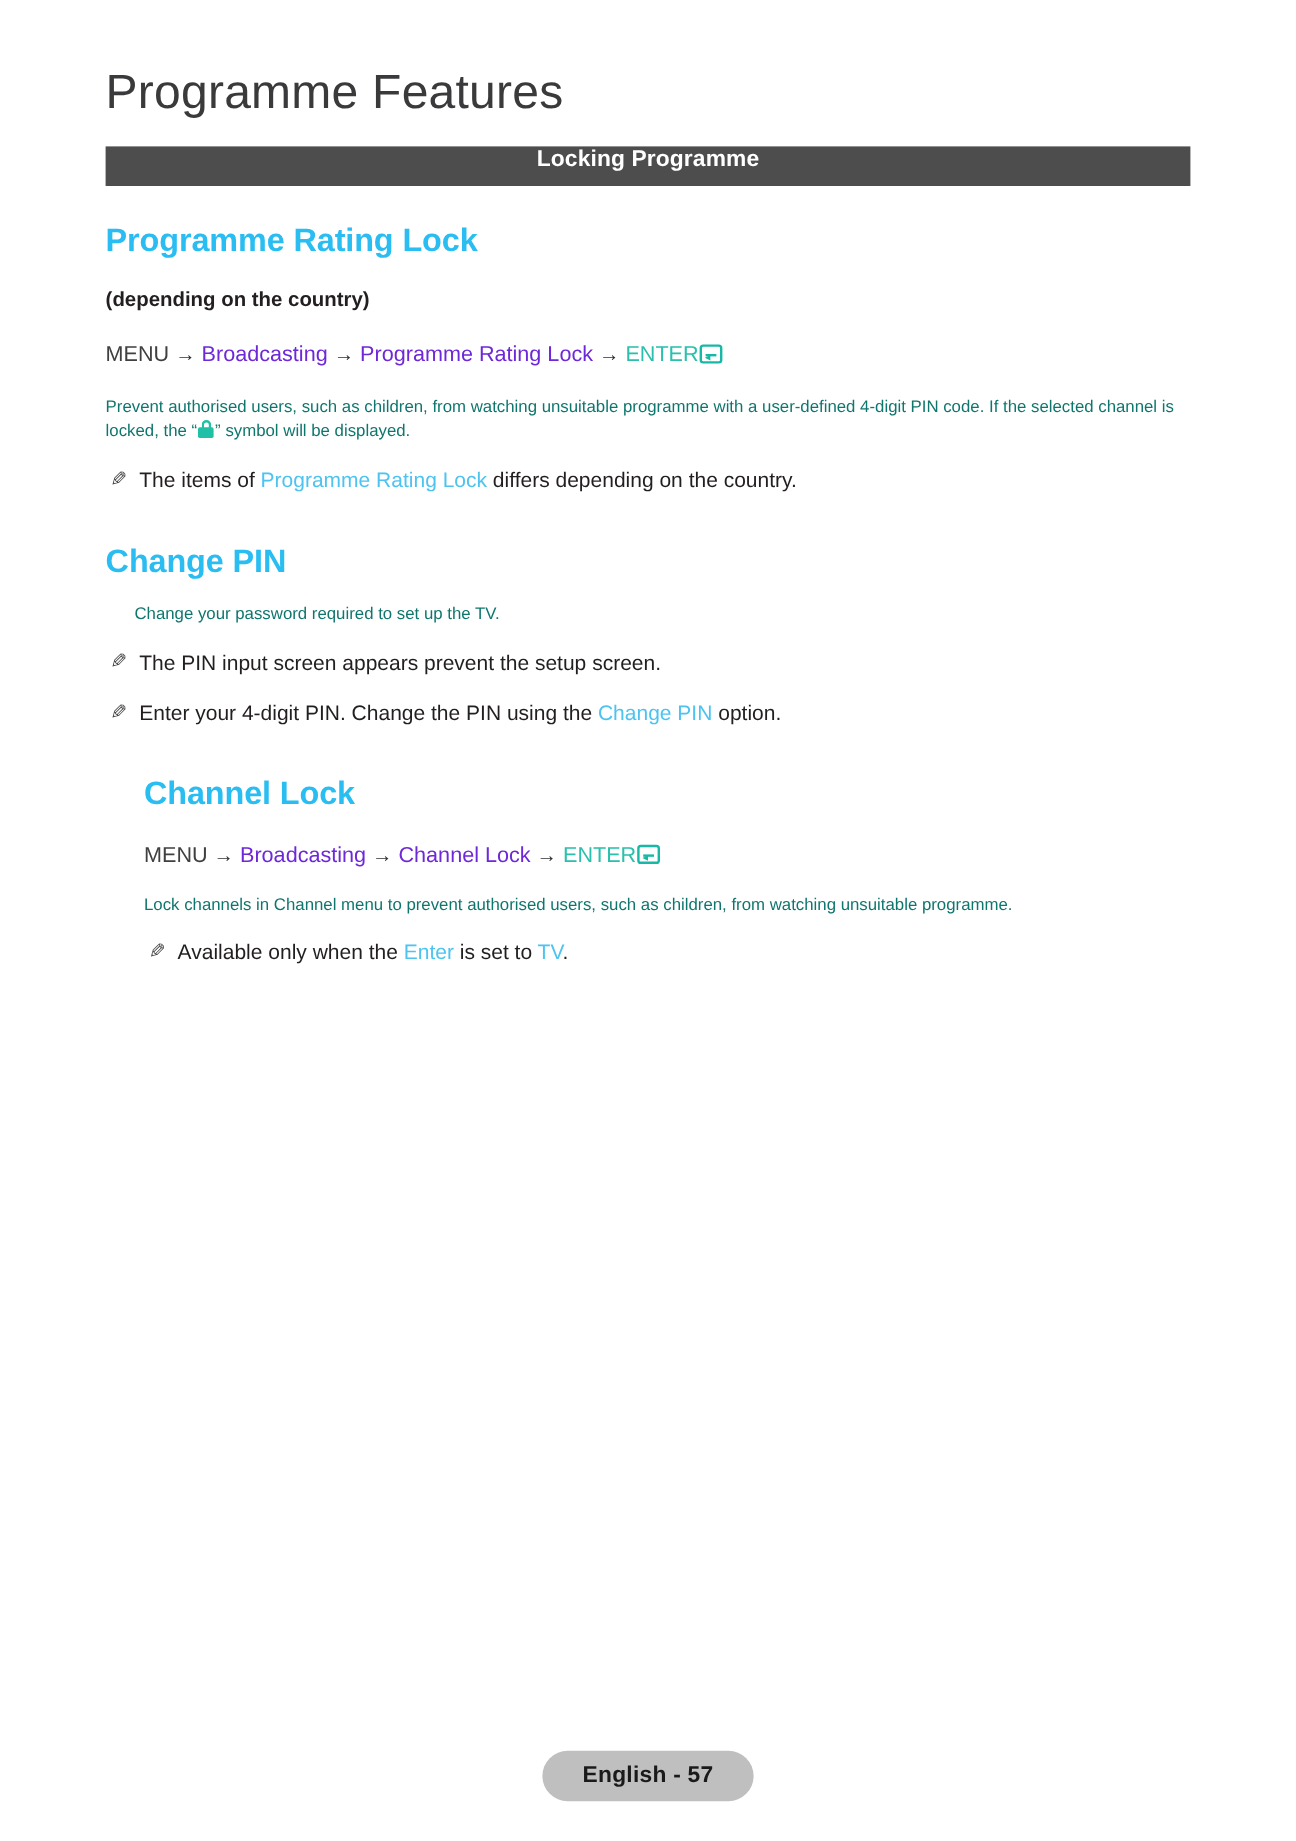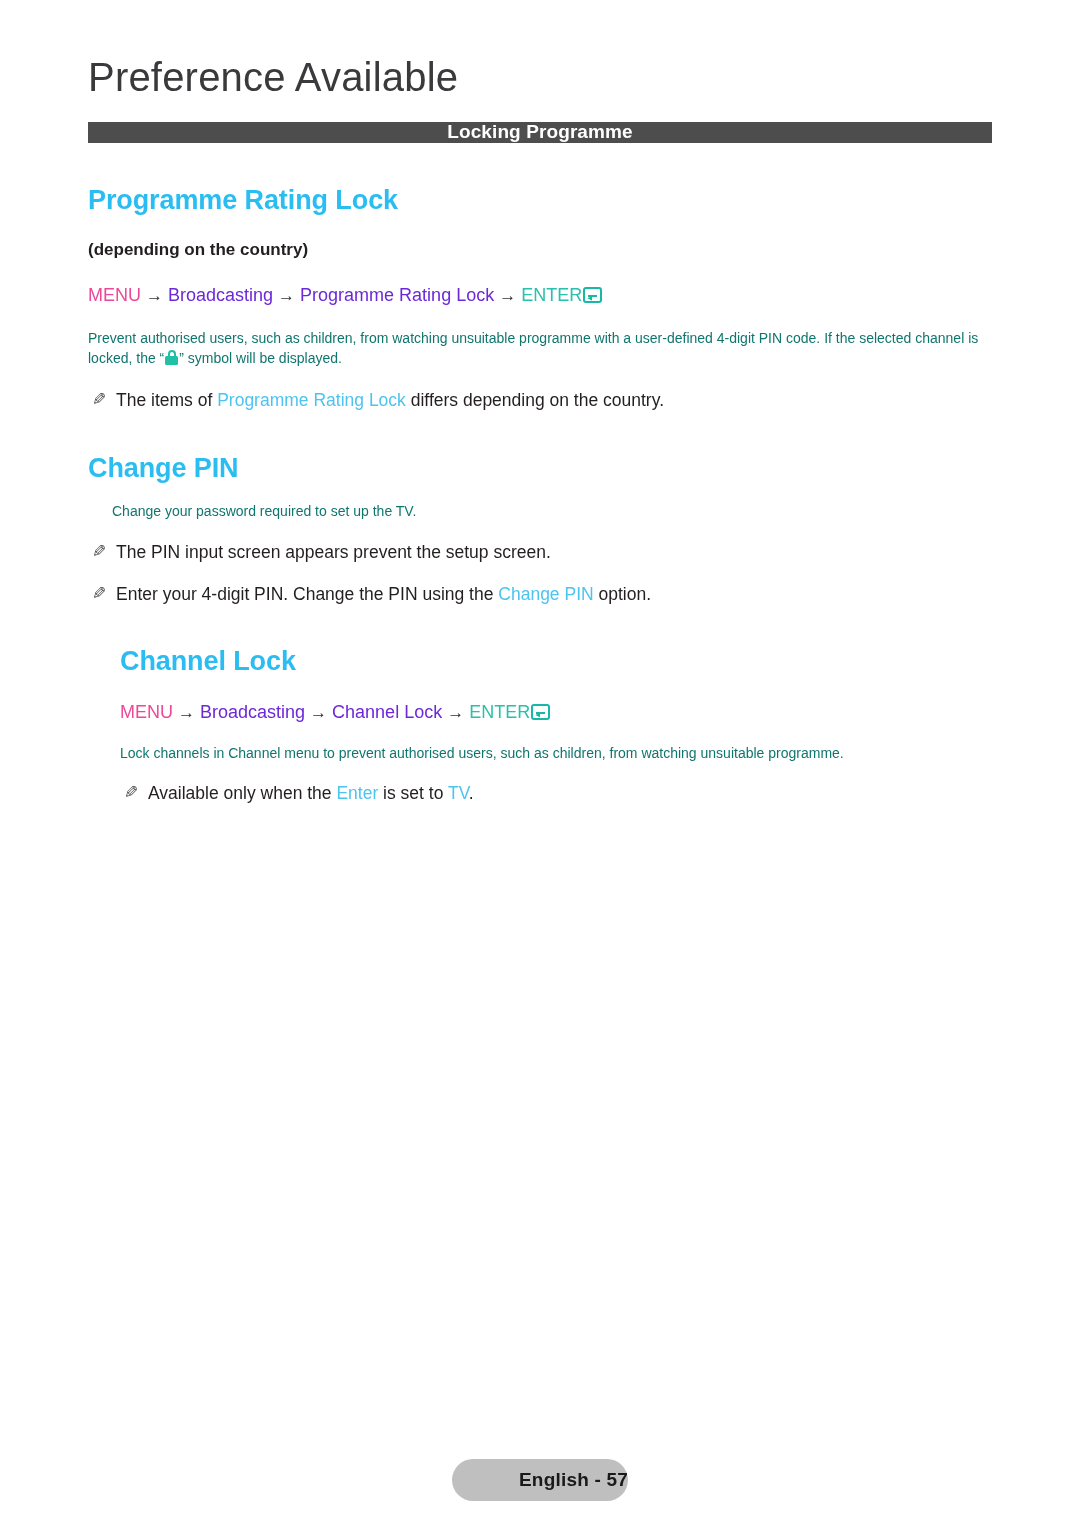--- a/index.html
+++ b/index.html
@@ -34,24 +34,24 @@
     letter-spacing: 0.2px;
     color: #3a3a3c;
     white-space: nowrap;
   }
 
   .section-bar {
     position: absolute;
     left: 88px;
     top: 122px;
     width: 904px;
-    height: 21px;
+    height: 33px;
     background: #4d4d4d;
     display: flex;
-    align-items: flex-end;
+    align-items: flex-start;
     justify-content: center;
   }
   .section-bar-label {
     color: #ffffff;
     font-size: 19px;
     font-weight: bold;
     letter-spacing: 0.1px;
   }
 
   
@@ -85,21 +85,21 @@
     color: #231f20;
     font-weight: bold;
   }
 
   .path {
     font-size: 18px;
     color: #2ac0ad;
     line-height: 1.3;
     white-space: nowrap;
   }
-  .path .menu-word { color: #ec4899; }
+  .path .menu-word { color: #404040; }
   .path .item { color: #6d28d9; }
   .path .arrow {
     color: #2f2f2f;
     padding: 0 5px;
     font-size: 17px;
   }
   .path .enter-word { color: #2ac0ad; }
 
   
   .enter-icon {
@@ -188,35 +188,35 @@
   .footer-pill {
     position: absolute;
     left: 452px;
     top: 1459px;
     width: 176px;
     height: 42px;
     background: #bfbfbf;
     border-radius: 21px;
     display: flex;
     align-items: center;
-    justify-content: flex-end;
+    justify-content: center;
   }
   .footer-pill-label {
     font-size: 19px;
     font-weight: bold;
     color: #1a1a1a;
     letter-spacing: 0.2px;
   }
 </style>
 </head>
 <body>
 
 <div class="page">
 
-  <div class="chapter-title">Preference Available</div>
+  <div class="chapter-title">Programme Features</div>
 
   <div class="section-bar">
     <span class="section-bar-label">Locking Programme</span>
   </div>
 
   <div class="content">
 
     <div class="block">
       <h2 class="topic">Programme Rating Lock</h2>
 

